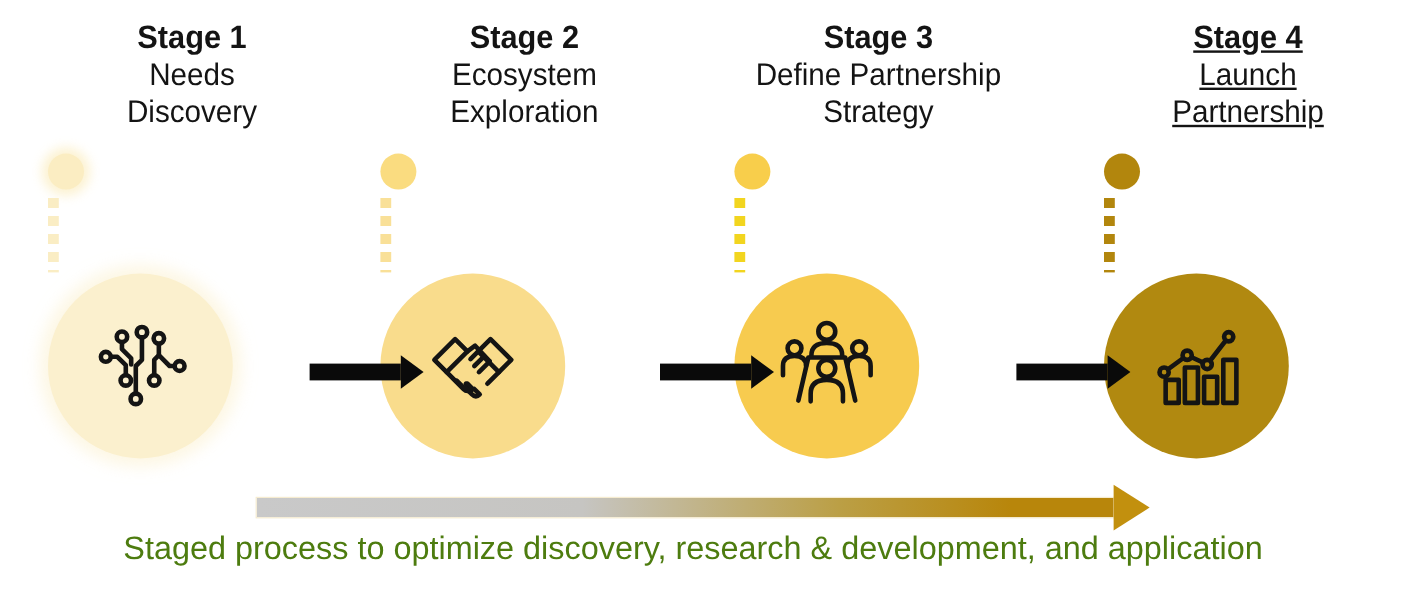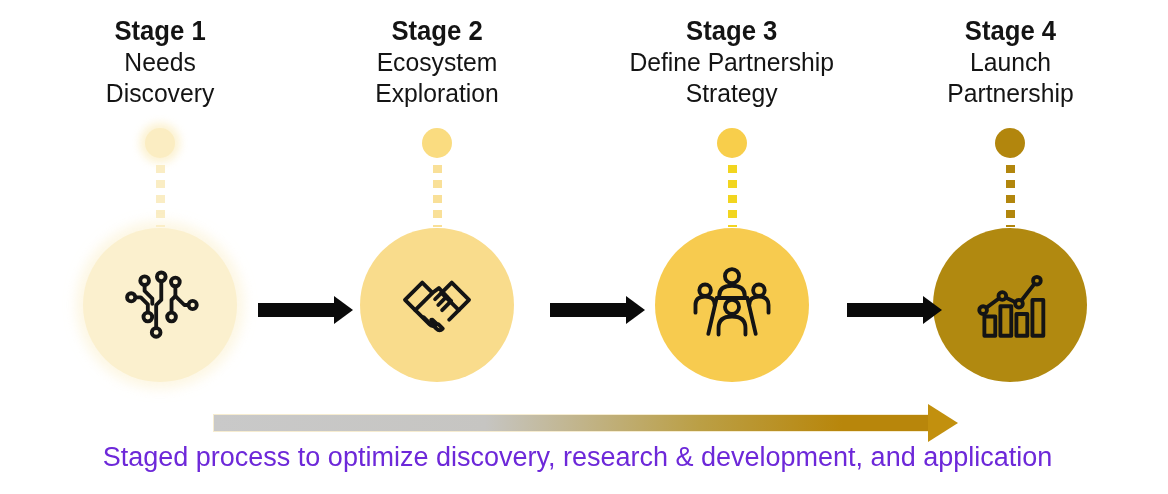--- a/index.html
+++ b/index.html
@@ -1,23 +1,23 @@
 <!DOCTYPE html>
 <html><head>
 <meta charset="utf-8">
 <style>
   html,body{margin:0;padding:0;background:#ffffff;}
   body{width:1168px;height:494px;position:relative;overflow:hidden;
        font-family:"Liberation Sans",sans-serif;color:#141414;}
 
   
   .stage{position:absolute;top:16px;width:240px;display:flex;
-         flex-direction:column;align-items:center;}
+         flex-direction:column;}
   #stage-1{left:40px;}  #stage-2{left:317px;}
-  #stage-3{left:612px;} #stage-4{left:890px;}
+  #stage-3{left:612px;} #stage-4{left:920px;text-decoration:underline;}
 
   .stage-title{height:100px;text-align:center;line-height:31px;
                font-size:26px;transform:scaleX(.95);}
   .stage-title .t{font-weight:bold;font-size:27px;}
 
   .node-dot{width:30px;height:30px;border-radius:50%;margin-top:12px;
             background:var(--node);}
   #stage-1 .node-dot{box-shadow:0 0 9px 5px rgba(251,237,194,.75);}
 
   .dotted{width:9px;height:62px;margin-top:7px;
@@ -45,21 +45,21 @@
   .bottom-arrow{position:absolute;left:213px;top:404px;display:flex;
                 align-items:center;}
   .bottom-arrow .bar{width:714px;height:16px;border:1px solid #f6ecd0;
       background:linear-gradient(90deg,#c9c9c9 0%,#c6c5c2 38%,
                                  #bb9f45 68%,#b8860b 88%,#b8860b 100%);}
   .bottom-arrow .tip{width:0;height:0;border-top:19px solid transparent;
                      border-bottom:19px solid transparent;
                      border-left:30px solid #c2900e;margin-left:-1px;}
 
   .caption{position:absolute;top:442px;left:0;width:1155px;
-           text-align:center;font-size:27px;color:#6d28d9;}
+           text-align:center;font-size:27px;color:#4d7c0f;}
 </style>
 </head>
 <body>
 
 <div class="stage" id="stage-1" style="--big:#FBF0CE;--node:#FBEDC2;--dots:#FAEDC4">
   <div class="stage-title">
     <div class="t">Stage 1</div>
     <div>Needs</div>
     <div>Discovery</div>
   </div>

